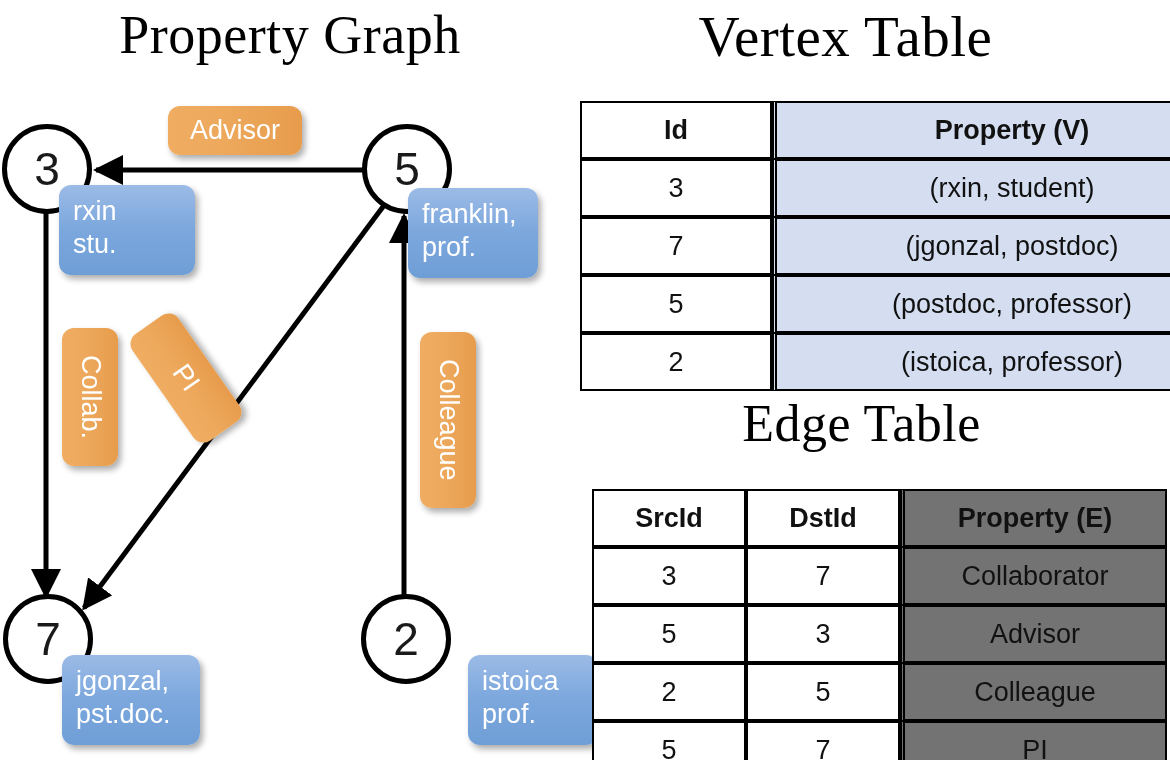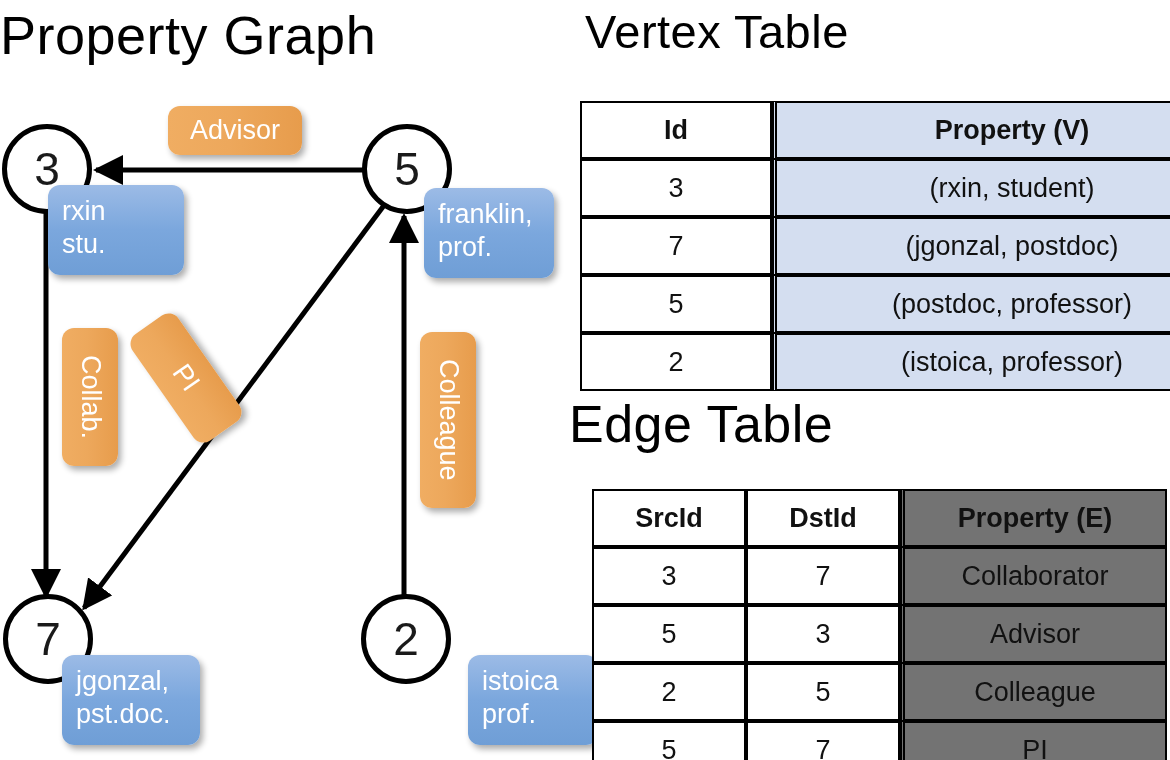--- a/index.html
+++ b/index.html
@@ -1,23 +1,23 @@
 <!DOCTYPE html>
 <html><head>
 <meta charset="utf-8">
 <style>
   html,body{margin:0;padding:0;background:#ffffff;}
   body{width:1170px;height:760px;position:relative;overflow:hidden;
        font-family:"Liberation Sans","DejaVu Sans",sans-serif;color:#000;}
 
-  .title{position:absolute;font-weight:400;
-         letter-spacing:.5px;white-space:nowrap;}
+  .title{position:absolute;text-align:center;font-weight:400;
+         letter-spacing:.5px;white-space:nowrap;font-family:Liberation Serif, serif;}
 
   #pg-title{left:0;top:8px;width:580px;font-size:54px;line-height:1;}
-  #vt-title{left:585px;top:8px;width:585px;font-size:47px;line-height:1;}
+  #vt-title{left:553px;top:8px;width:585px;font-size:57px;line-height:1;}
   #et-title{left:569px;top:398px;width:585px;font-size:52px;line-height:1;}
 
   
   #graph{position:absolute;left:0;top:0;width:585px;height:760px;}
   #graph svg{position:absolute;left:0;top:0;}
 
   .node{position:absolute;border:5px solid #000;border-radius:50%;
         background:#fff;box-sizing:border-box;
         display:flex;align-items:center;justify-content:center;
         font-size:46px;line-height:1;color:#1a1a1a;}
@@ -85,25 +85,25 @@
   <div class="node" style="left:362px;top:124px;width:90px;height:90px;">
     <span>5</span>
   </div>
   <div class="node" style="left:3px;top:594px;width:90px;height:90px;">
     <span>7</span>
   </div>
   <div class="node" style="left:361px;top:594px;width:90px;height:90px;">
     <span>2</span>
   </div>
 
-  <div class="vbox" style="left:48px;top:185px;width:136px;height:90px;">
+  <div class="vbox" style="left:59px;top:185px;width:136px;height:90px;">
     <div>rxin</div>
     <div>stu.</div>
   </div>
-  <div class="vbox" style="left:424px;top:188px;width:130px;height:90px;">
+  <div class="vbox" style="left:408px;top:188px;width:130px;height:90px;">
     <div>franklin,</div>
     <div>prof.</div>
   </div>
   <div class="vbox" style="left:62px;top:655px;width:138px;height:90px;">
     <div>jgonzal,</div>
     <div>pst.doc.</div>
   </div>
   <div class="vbox" style="left:424px;top:655px;width:130px;height:90px;margin-left:44px;">
     <div>istoica</div>
     <div>prof.</div>

